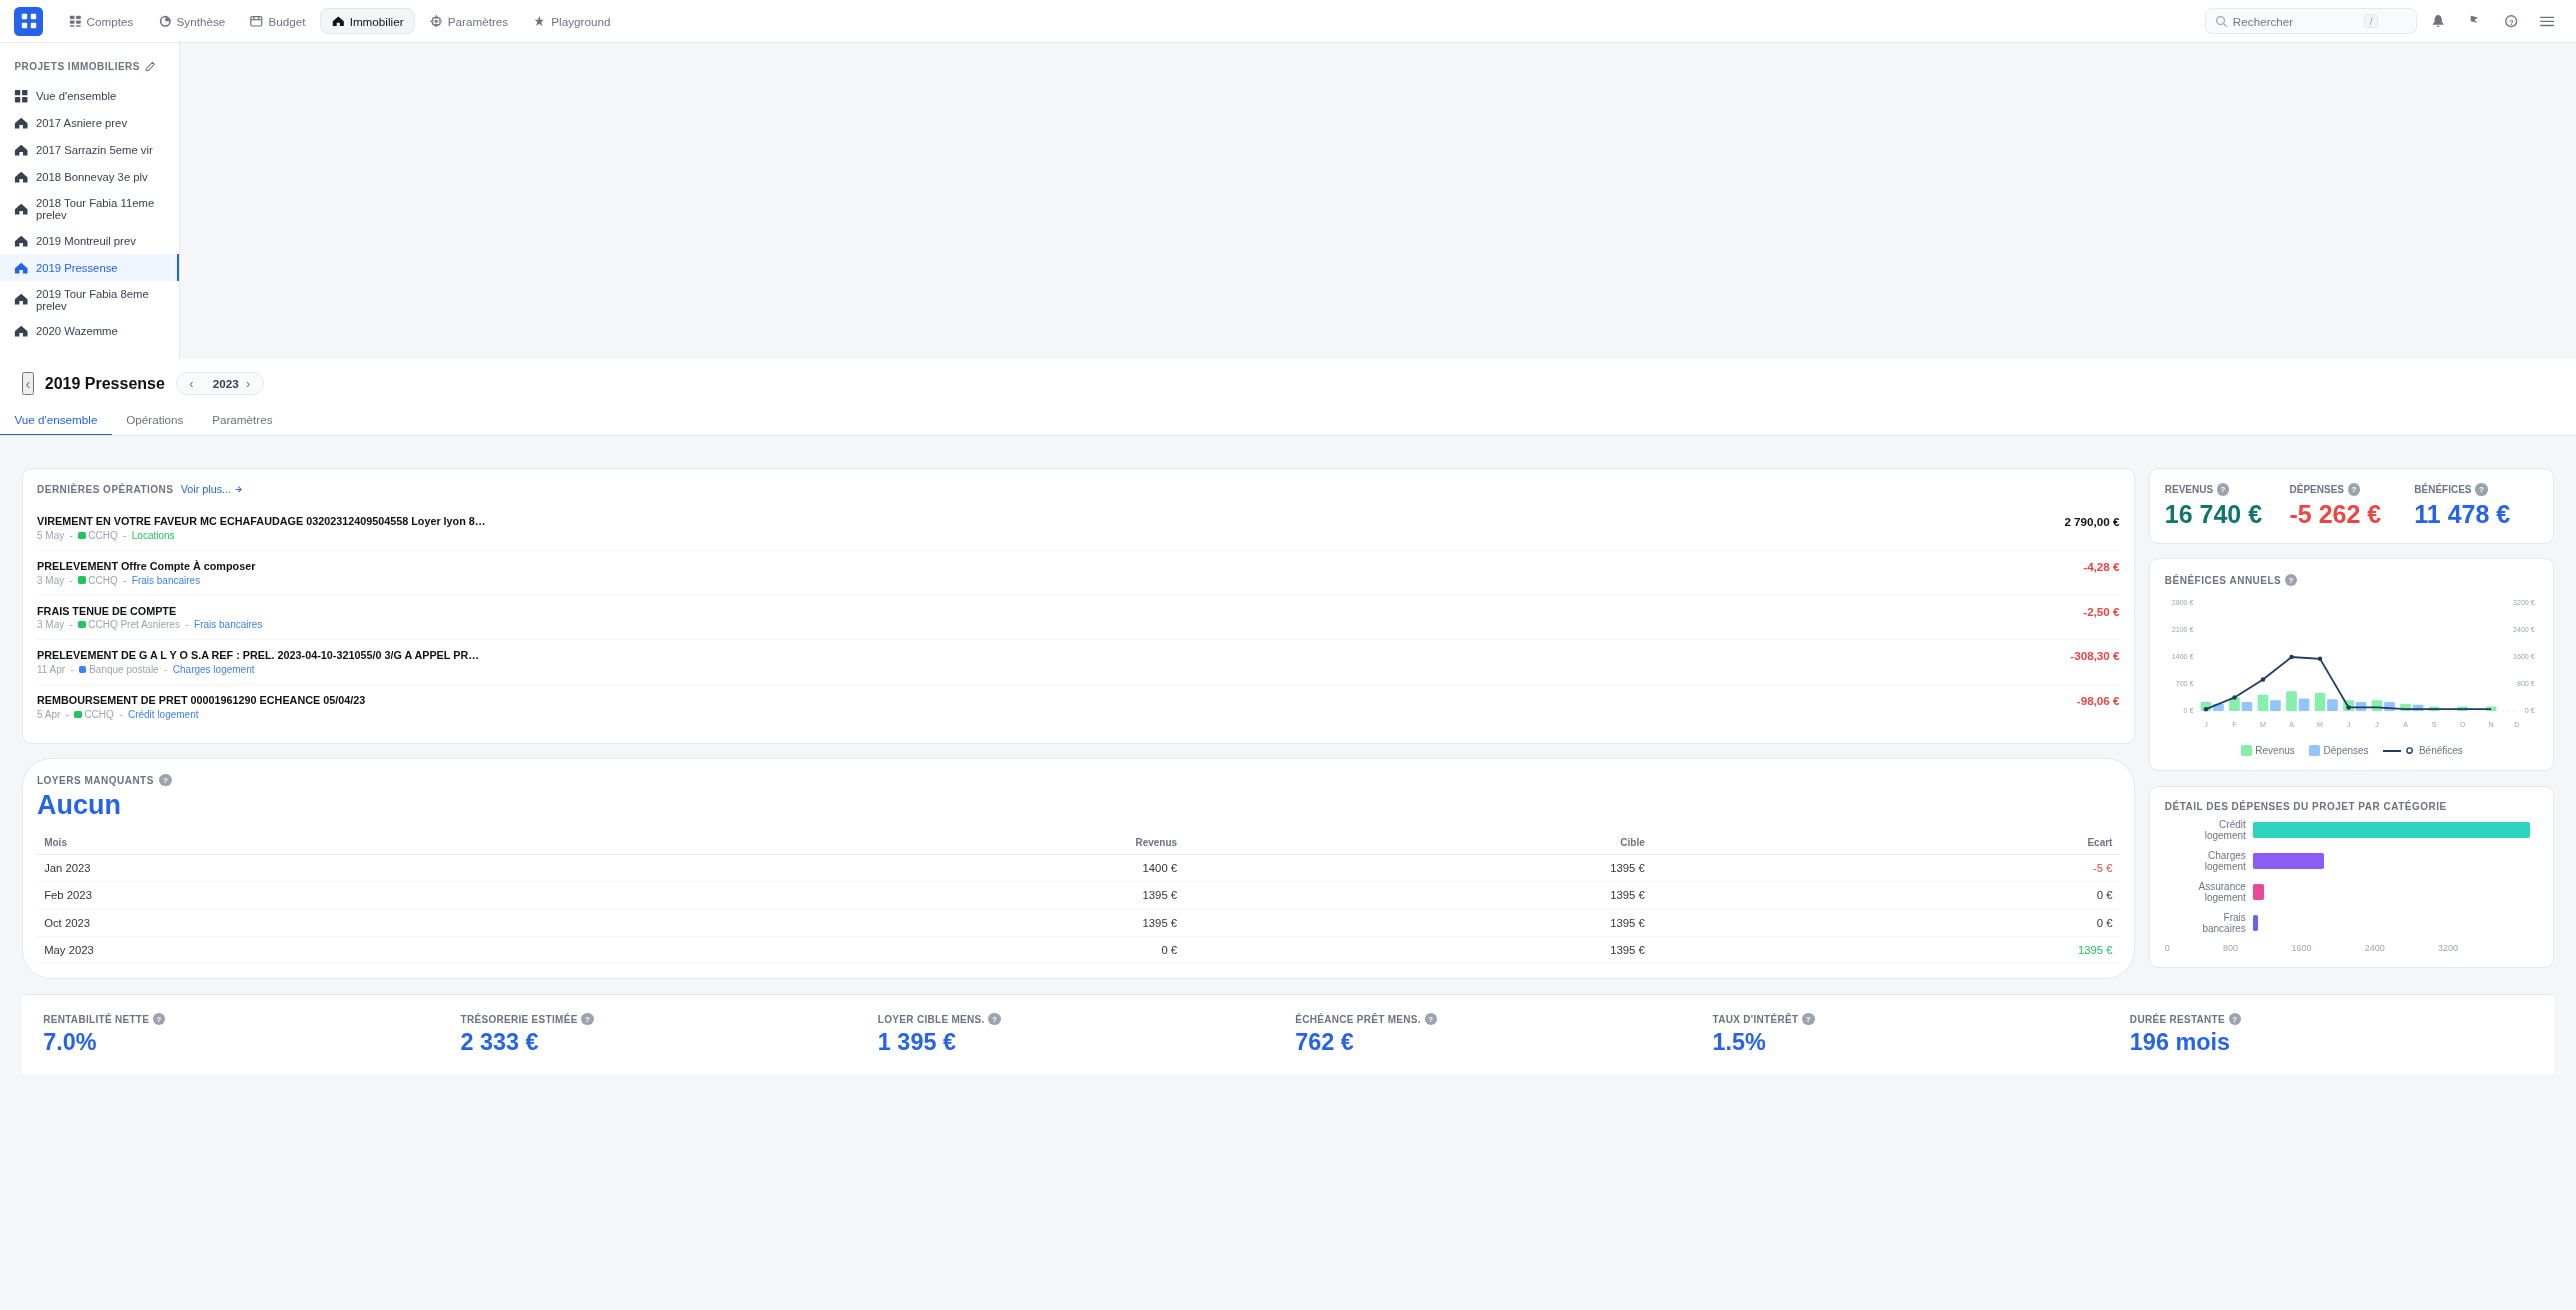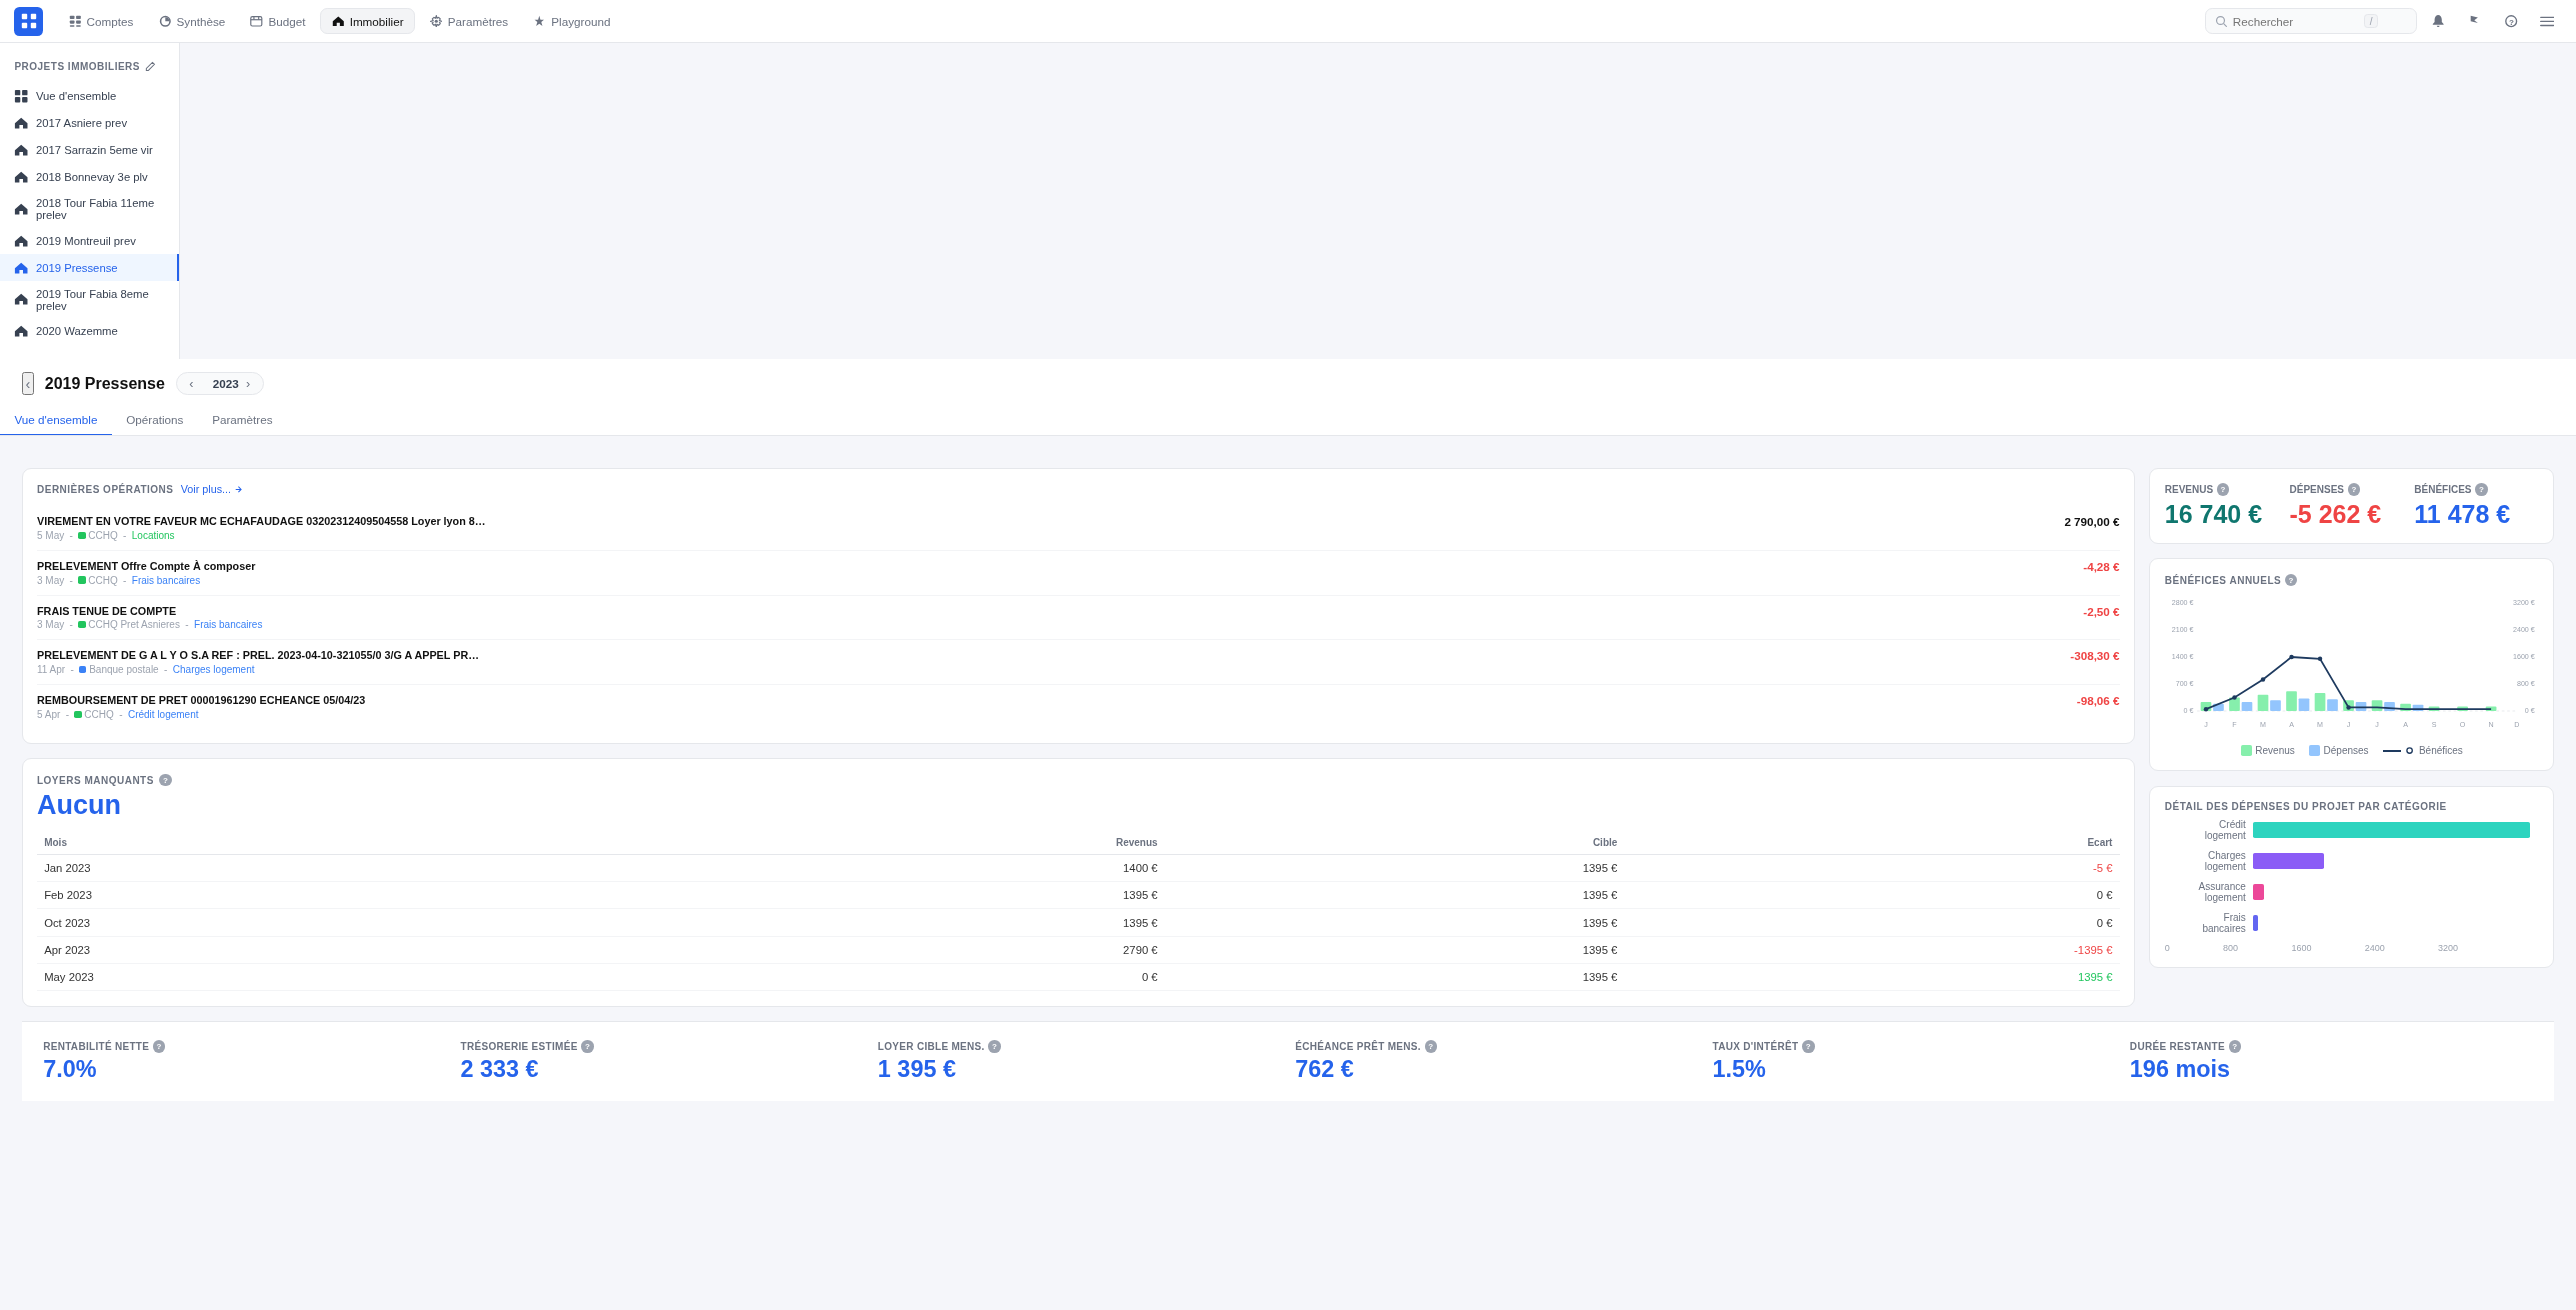--- a/index.html
+++ b/index.html
@@ -436,21 +436,21 @@
                   <span>-</span>
                   <span class="op-meta-tag" style="color:#3b82f6">
                       <span>Crédit logement</span>
                     </span>
                 </div>
               </div>
               <div class="op-amount negative">-98,06 €</div>
             </div>
           </div>
 
-          <div class="card loyers-section" style="margin-top:14.4px;">
+          <div class="card loyers-section" style="margin-top:14.4px;border-radius:29px;">
             <div class="loyers-header">
               <span>LOYERS MANQUANTS</span>
               <span class="info-icon">?</span>
             </div>
             <div class="loyers-value">Aucun</div>
 
             <table class="loyers-table">
               <thead>
                 <tr>
                   <th>Mois</th>
@@ -472,26 +472,20 @@
     <td>1395 €</td>
     <td class="">0 €</td>
   </tr>
                   <tr>
     <td>Oct 2023</td>
     <td>1395 €</td>
     <td>1395 €</td>
     <td class="">0 €</td>
   </tr>
                   <tr>
-    <td>Apr 2023</td>
-    <td>2790 €</td>
-    <td>1395 €</td>
-    <td class="negative">-1395 €</td>
-  </tr>
-                  <tr>
     <td>May 2023</td>
     <td>0 €</td>
     <td>1395 €</td>
     <td class="positive">1395 €</td>
   </tr>
                 </tbody>
             </table>
           </div>
         </div>
 

